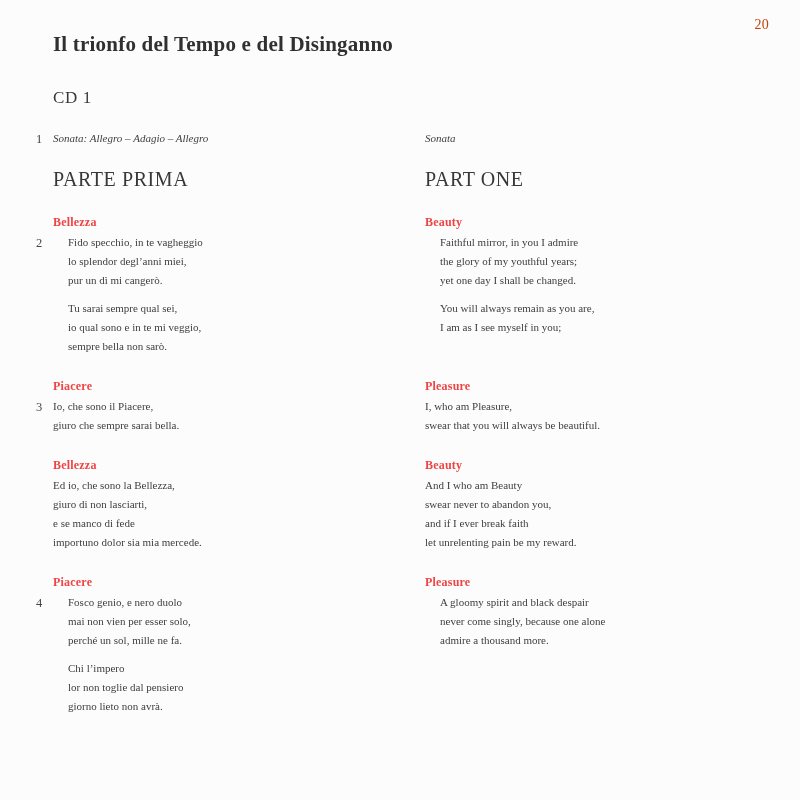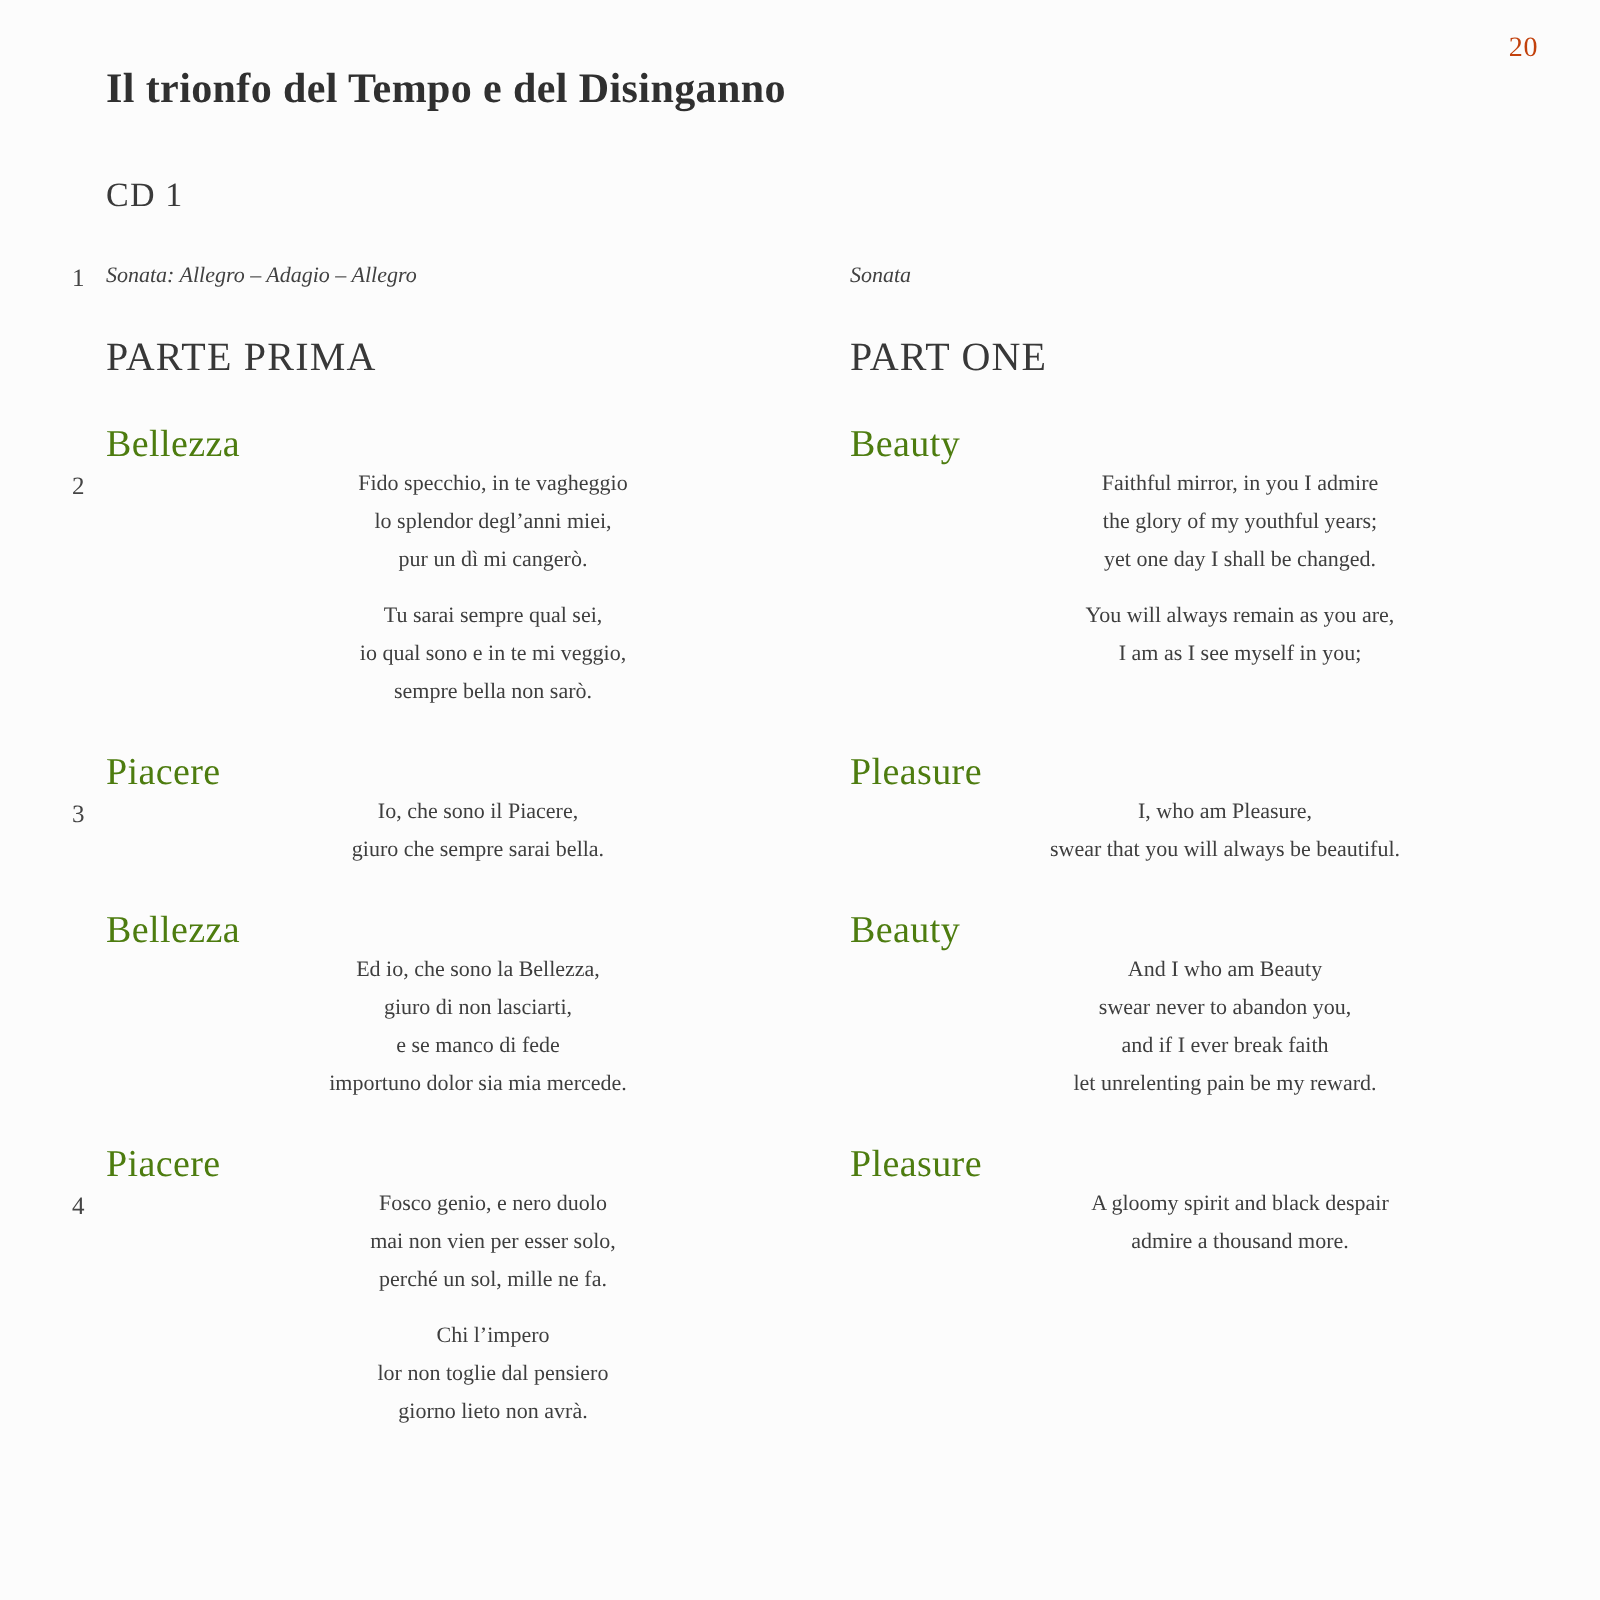--- a/index.html
+++ b/index.html
@@ -30,25 +30,25 @@
   }
   .cell{font-size:11px;line-height:19px;}
   .track-line{margin-bottom:20px;}
   .track-line .cell{font-style:italic;color:#414141;}
   .part-heading{margin-bottom:23px;}
   .part-heading .cell{
     font-size:20px;line-height:20px;letter-spacing:.6px;color:#383838;
   }
   .section{margin-bottom:20px;}
   .speaker{
-    font-weight:normal;font-size:19px;line-height:21px;color:#4d7c0f;letter-spacing:.2px;
+    font-weight:bold;font-size:12px;line-height:21px;color:#ef4444;letter-spacing:.2px;
   }
   .stanza + .stanza{margin-top:9px;}
   .verses.indented .vline{padding-left:15px;}
-  .vline{white-space:pre;text-align:center;}
+  .vline{white-space:pre;}
 </style>
 </head>
 <body>
 
 <div class="page">
   <div class="page-number">20</div>
   <div class="title">Il trionfo del Tempo e del Disinganno</div>
   <div class="cd-label">CD 1</div>
   <div class="libretto">
       <div class="grid-row track-line">
@@ -158,19 +158,20 @@
             </div>
             <div class="stanza">
               <div class="vline">Chi l’impero</div>
               <div class="vline">lor non toglie dal pensiero</div>
               <div class="vline">giorno lieto non avrà.</div>
             </div>
           </div>
           <div class="cell verses indented">
             <div class="stanza">
               <div class="vline">A gloomy spirit and black despair</div>
+              <div class="vline">never come singly, because one alone</div>
               <div class="vline">admire a thousand more.</div>
             </div>
           </div>
         </div>
       </div>
     </div>
 </div>
 
 </body></html>

